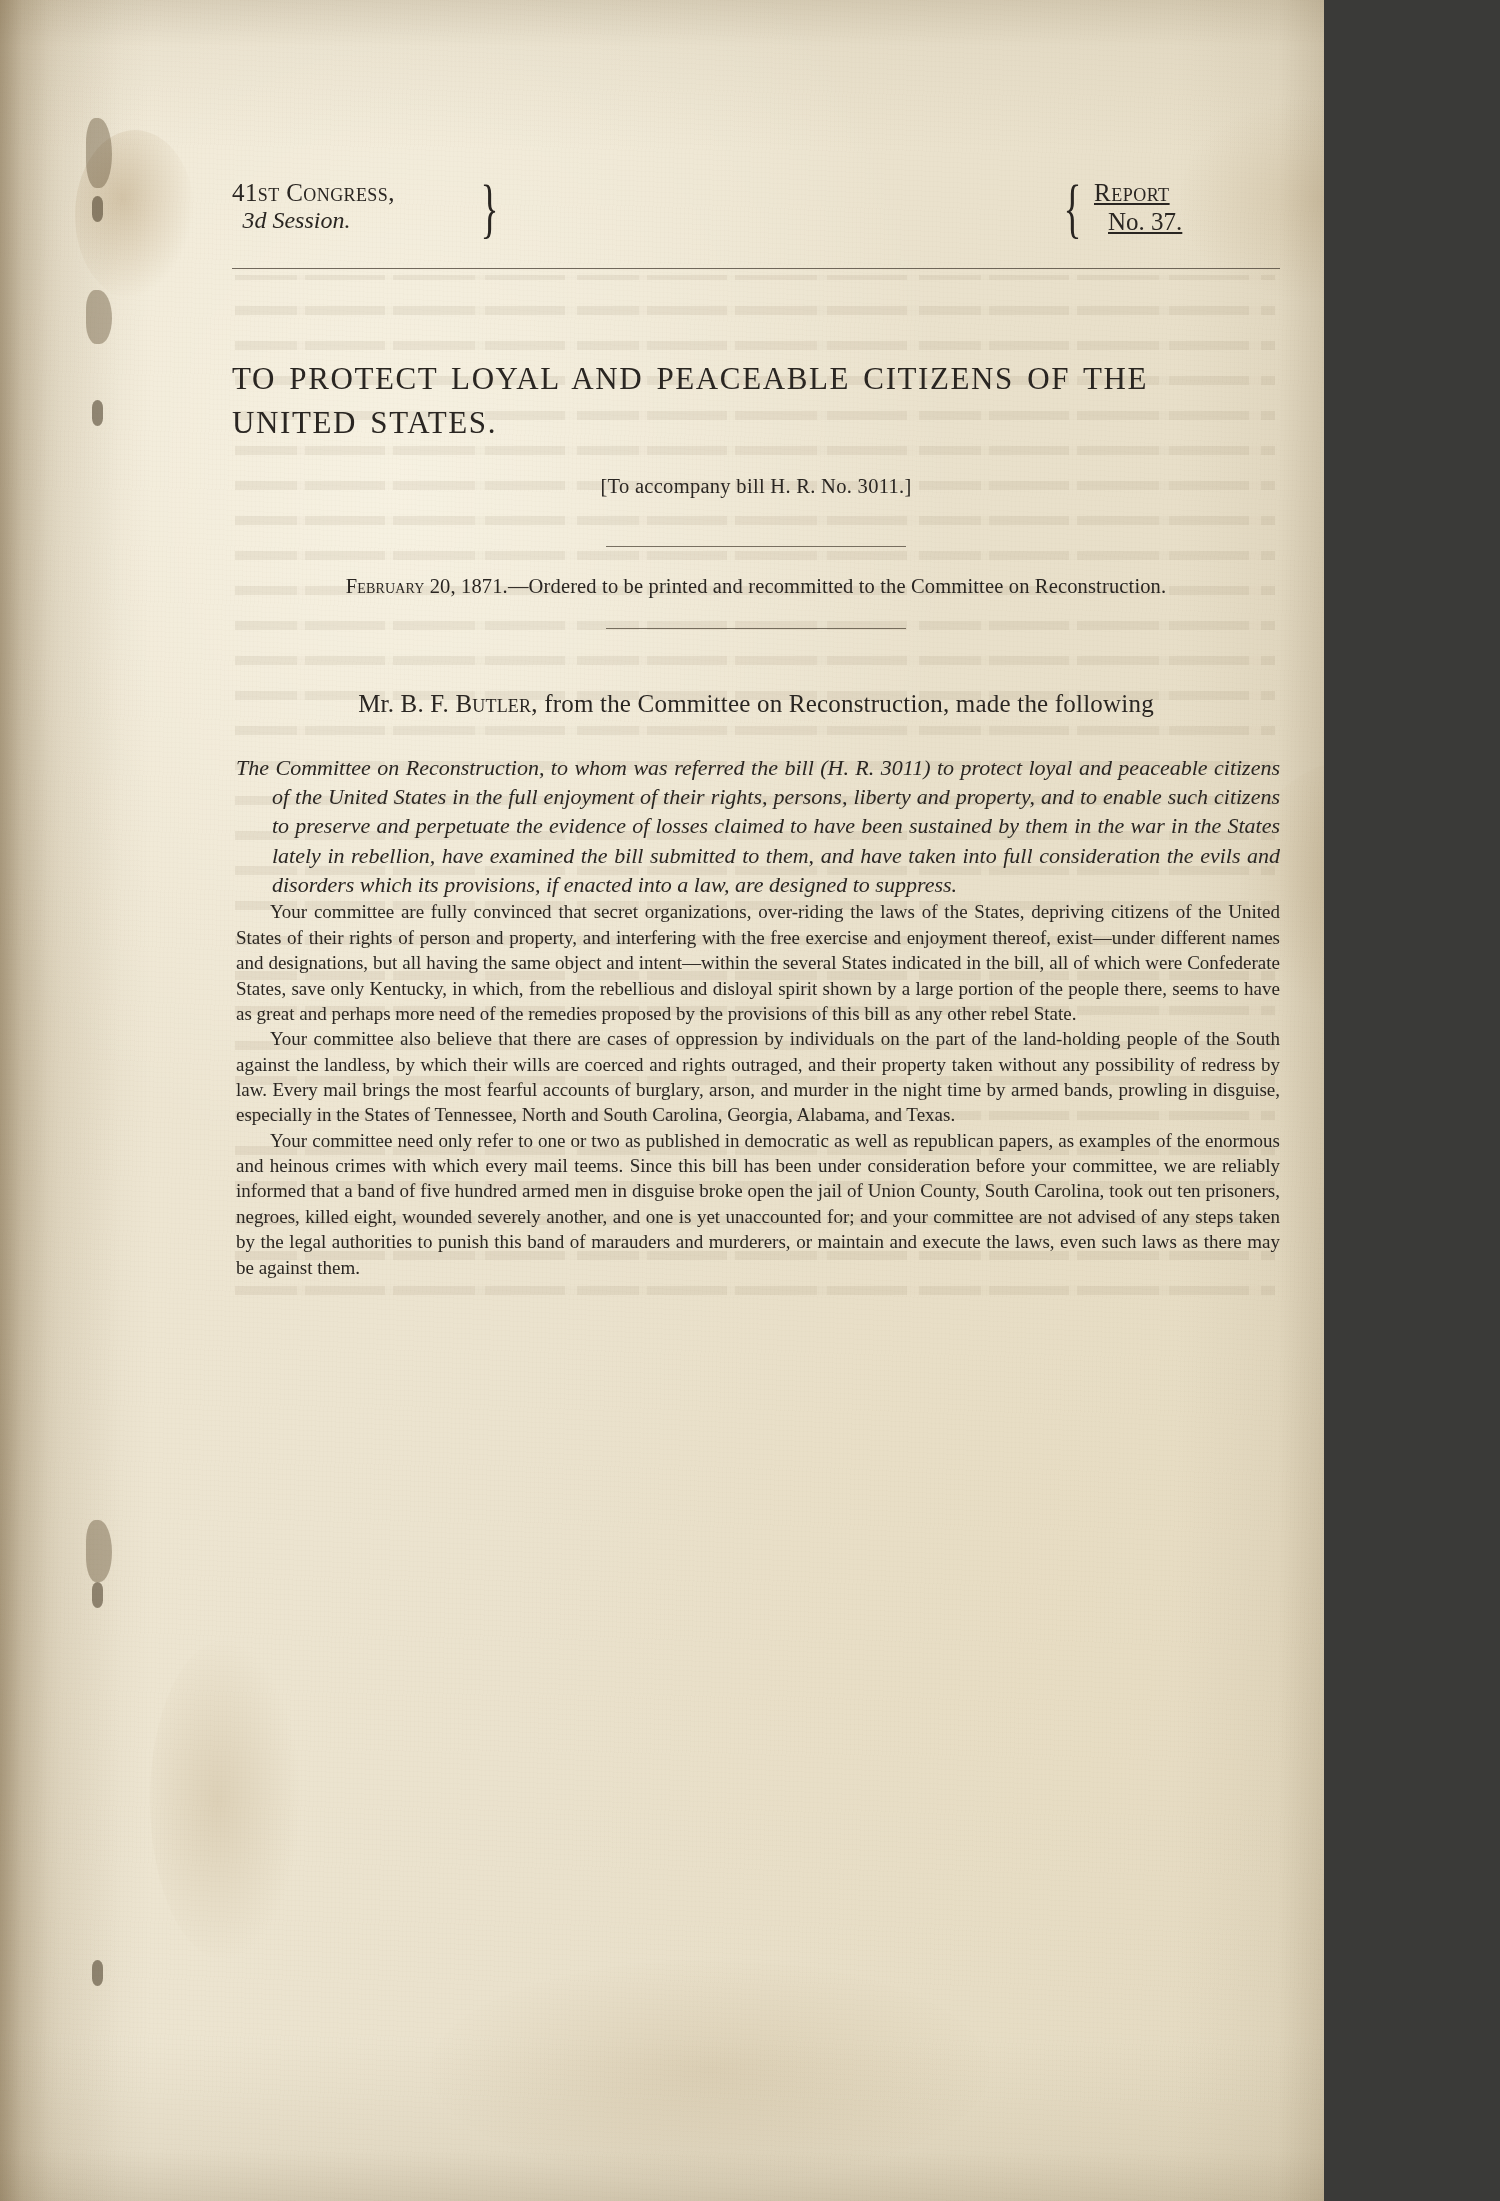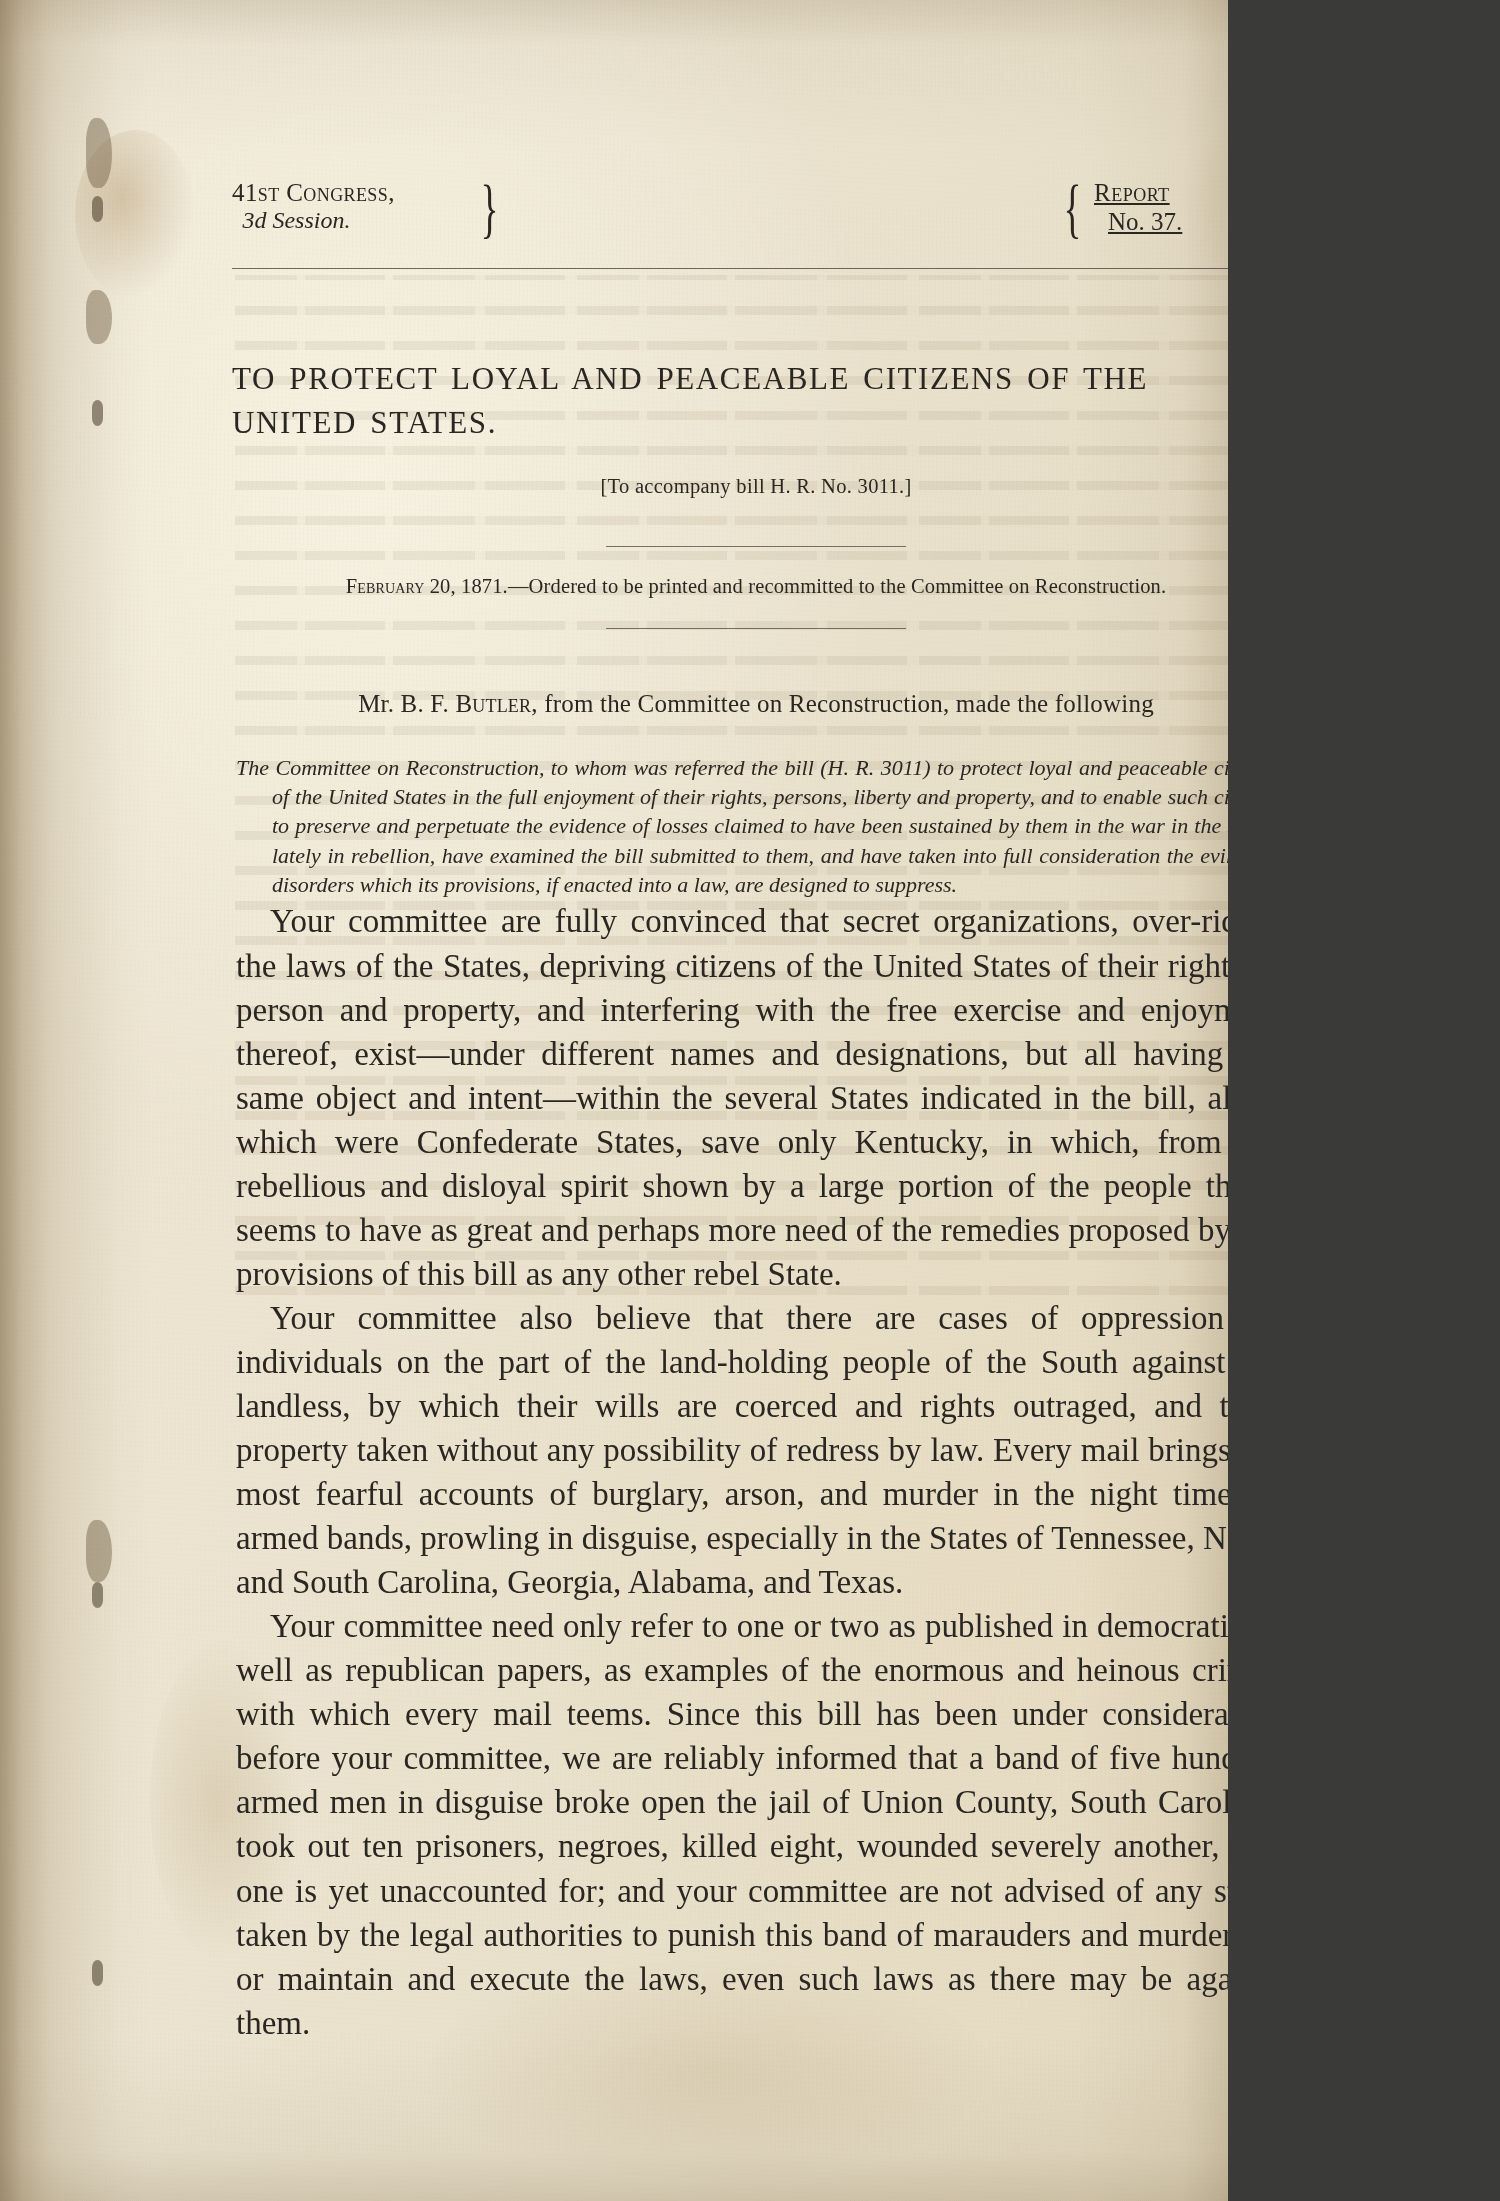--- a/index.html
+++ b/index.html
@@ -3,21 +3,21 @@
 <meta charset="utf-8">
 <title>House Report No. 37</title>
 <style>
   html, body {
     margin: 0;
     padding: 0;
     background: #3a3a38;
   }
   .page {
     position: relative;
-    width: 1228px;
+    width: 1324px;
     height: 2201px;
     overflow: hidden;
     background: #e9e1cd;
     font-family: "Liberation Serif", "DejaVu Serif", serif;
     color: #2a2622;
   }
   
   .paper-base {
     position: absolute;
     inset: 0;
@@ -215,21 +215,21 @@
     text-justify: inter-word;
     padding-left: 4px;
   }
   .preamble p { margin: 0; text-indent: 0; }
   .preamble .hang {
     padding-left: 36px;
     text-indent: -36px;
   }
   .body-p {
     margin: 0;
-    font-size: 33px;
+    font-size: 19px;
     line-height: 1.335;
     text-align: justify;
     text-justify: inter-word;
     text-indent: 34px;
     padding-left: 4px;
   }
   .body-p + .body-p { margin-top: 0; }
   
   .content { text-rendering: optimizeLegibility; }
 </style>

